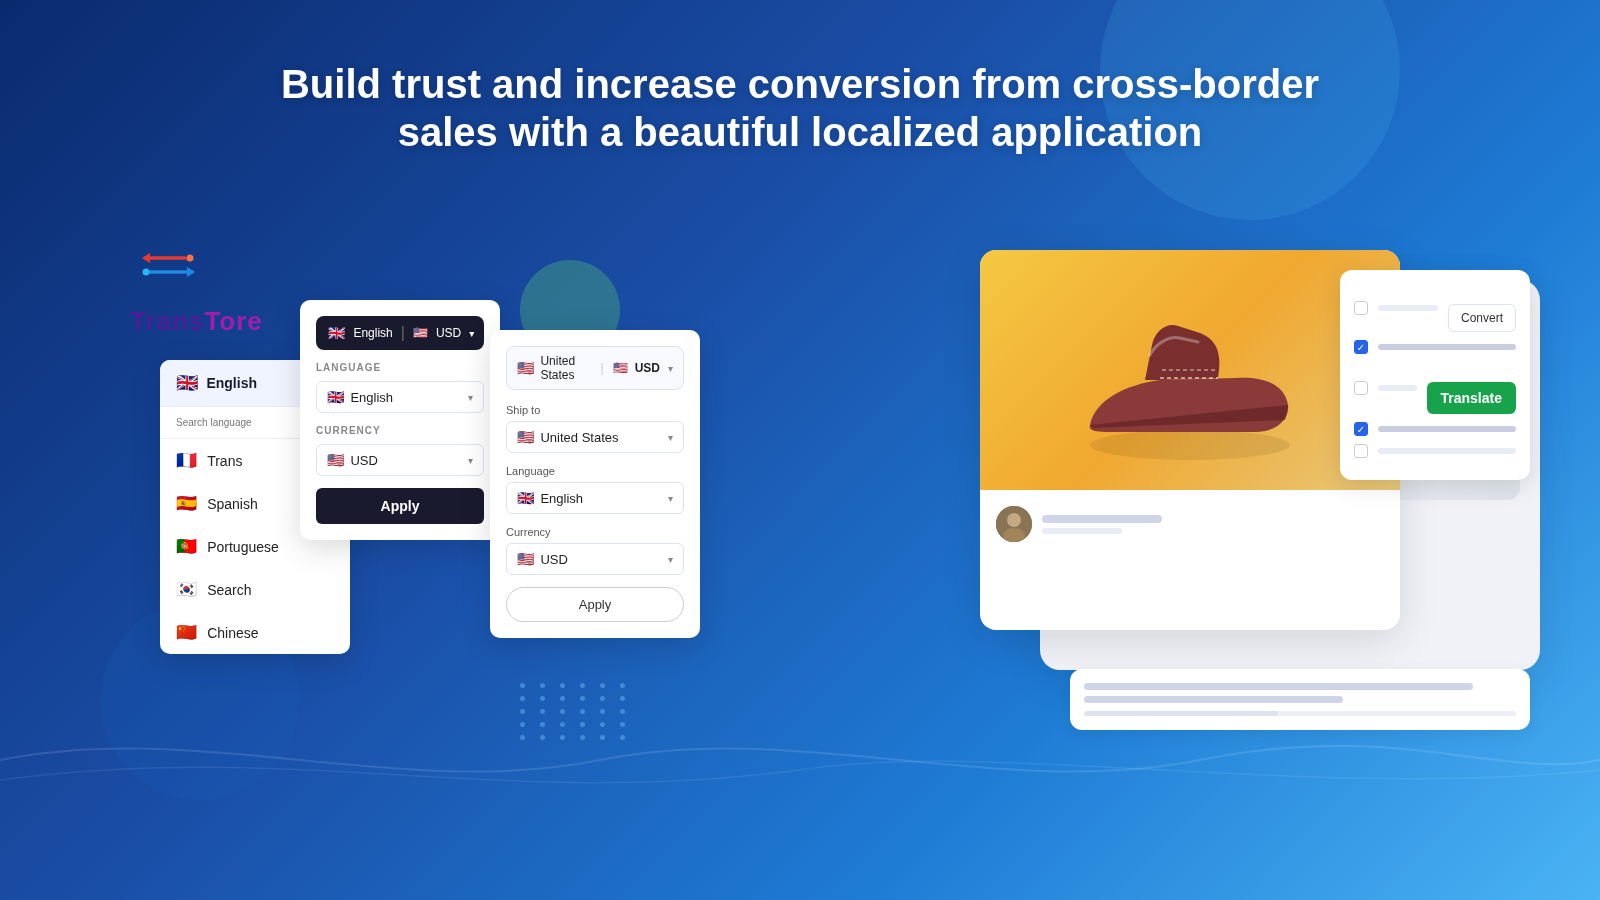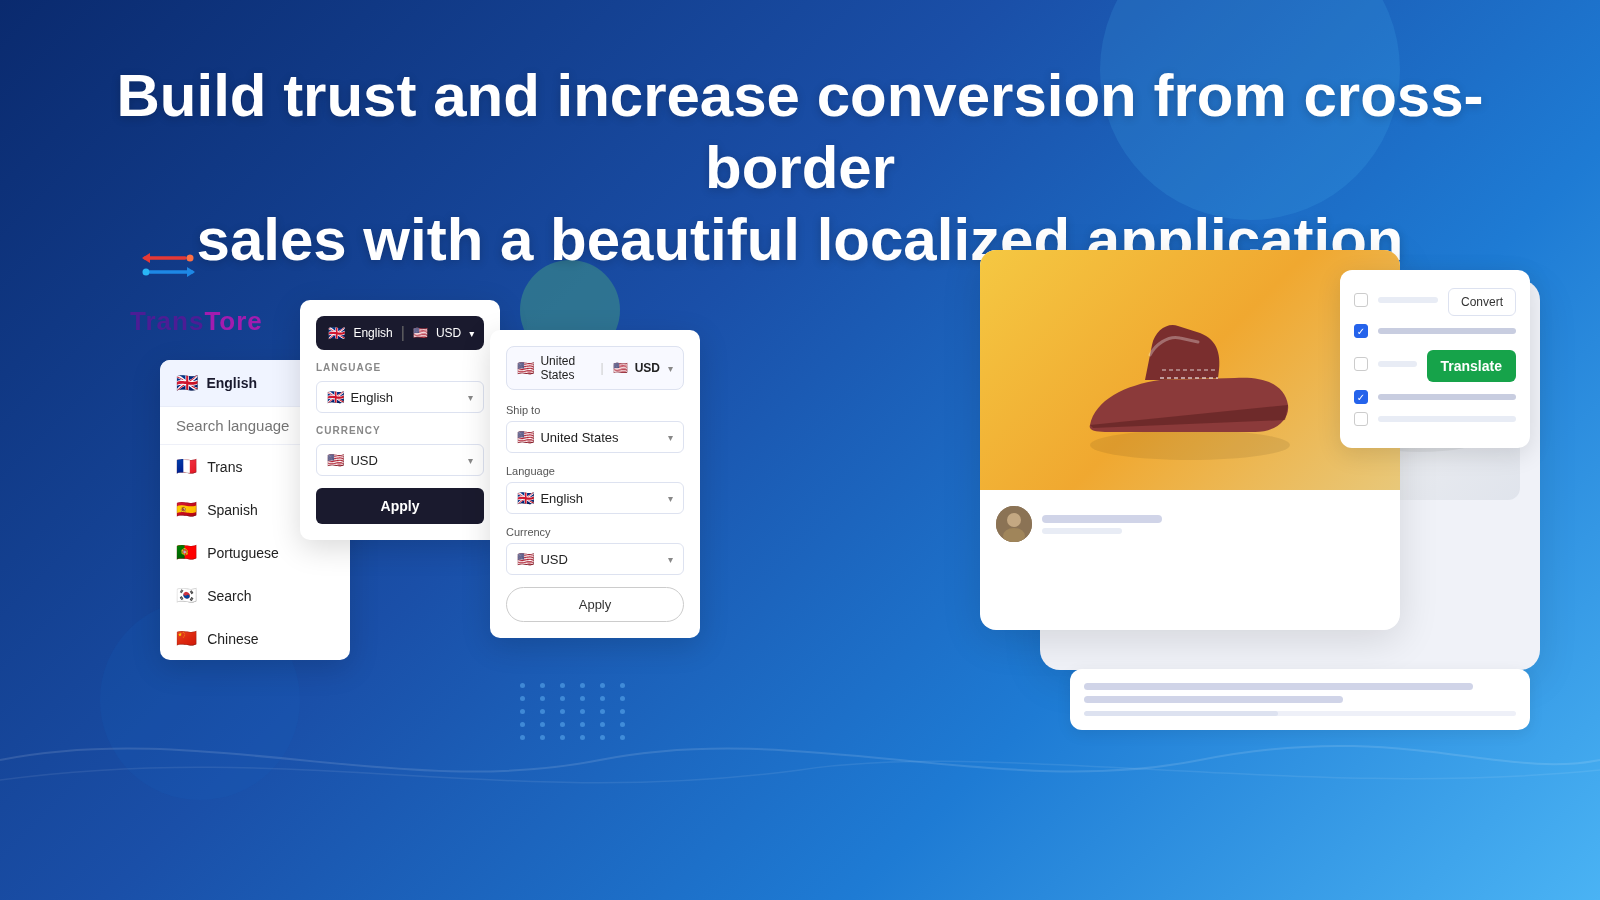--- a/index.html
+++ b/index.html
@@ -39,21 +39,21 @@
       opacity: 0.4;
     }
 
     
     .hero-title {
       position: absolute;
       top: 60px;
       left: 0; right: 0;
       text-align: center;
       color: white;
-      font-size: 60px;
+      font-size: 40px;
       font-weight: 900;
       line-height: 1.2;
       padding: 0 116px;
       text-shadow: 0 2px 10px rgba(0,0,0,0.2);
     }
 
     
     .logo-area {
       position: absolute;
       top: 240px;
@@ -117,21 +117,21 @@
       font-size: 14px;
       font-weight: 600;
       color: #1a1a2e;
     }
 
     .search-lang-input {
       width: 100%;
       padding: 10px 16px;
       border: none;
       border-bottom: 1px solid #eef0f8;
-      font-size: 15px;
+      font-size: 10px;
       color: #888;
       outline: none;
     }
 
     .lang-list-item {
       padding: 11px 16px;
       display: flex;
       align-items: center;
       gap: 10px;
       font-size: 14px;
@@ -418,21 +418,21 @@
       padding: 8px 14px;
       font-size: 14px;
       cursor: pointer;
       color: white;
       font-weight: 600;
     }
 
     .btn-row {
       display: flex;
       justify-content: flex-start;
-      margin-top: 4px;
+      margin-top: 20px;
     }
 
     
     .dots-grid {
       position: absolute;
       bottom: 160px;
       left: 520px;
       display: grid;
       grid-template-columns: repeat(6, 12px);
       gap: 8px;

